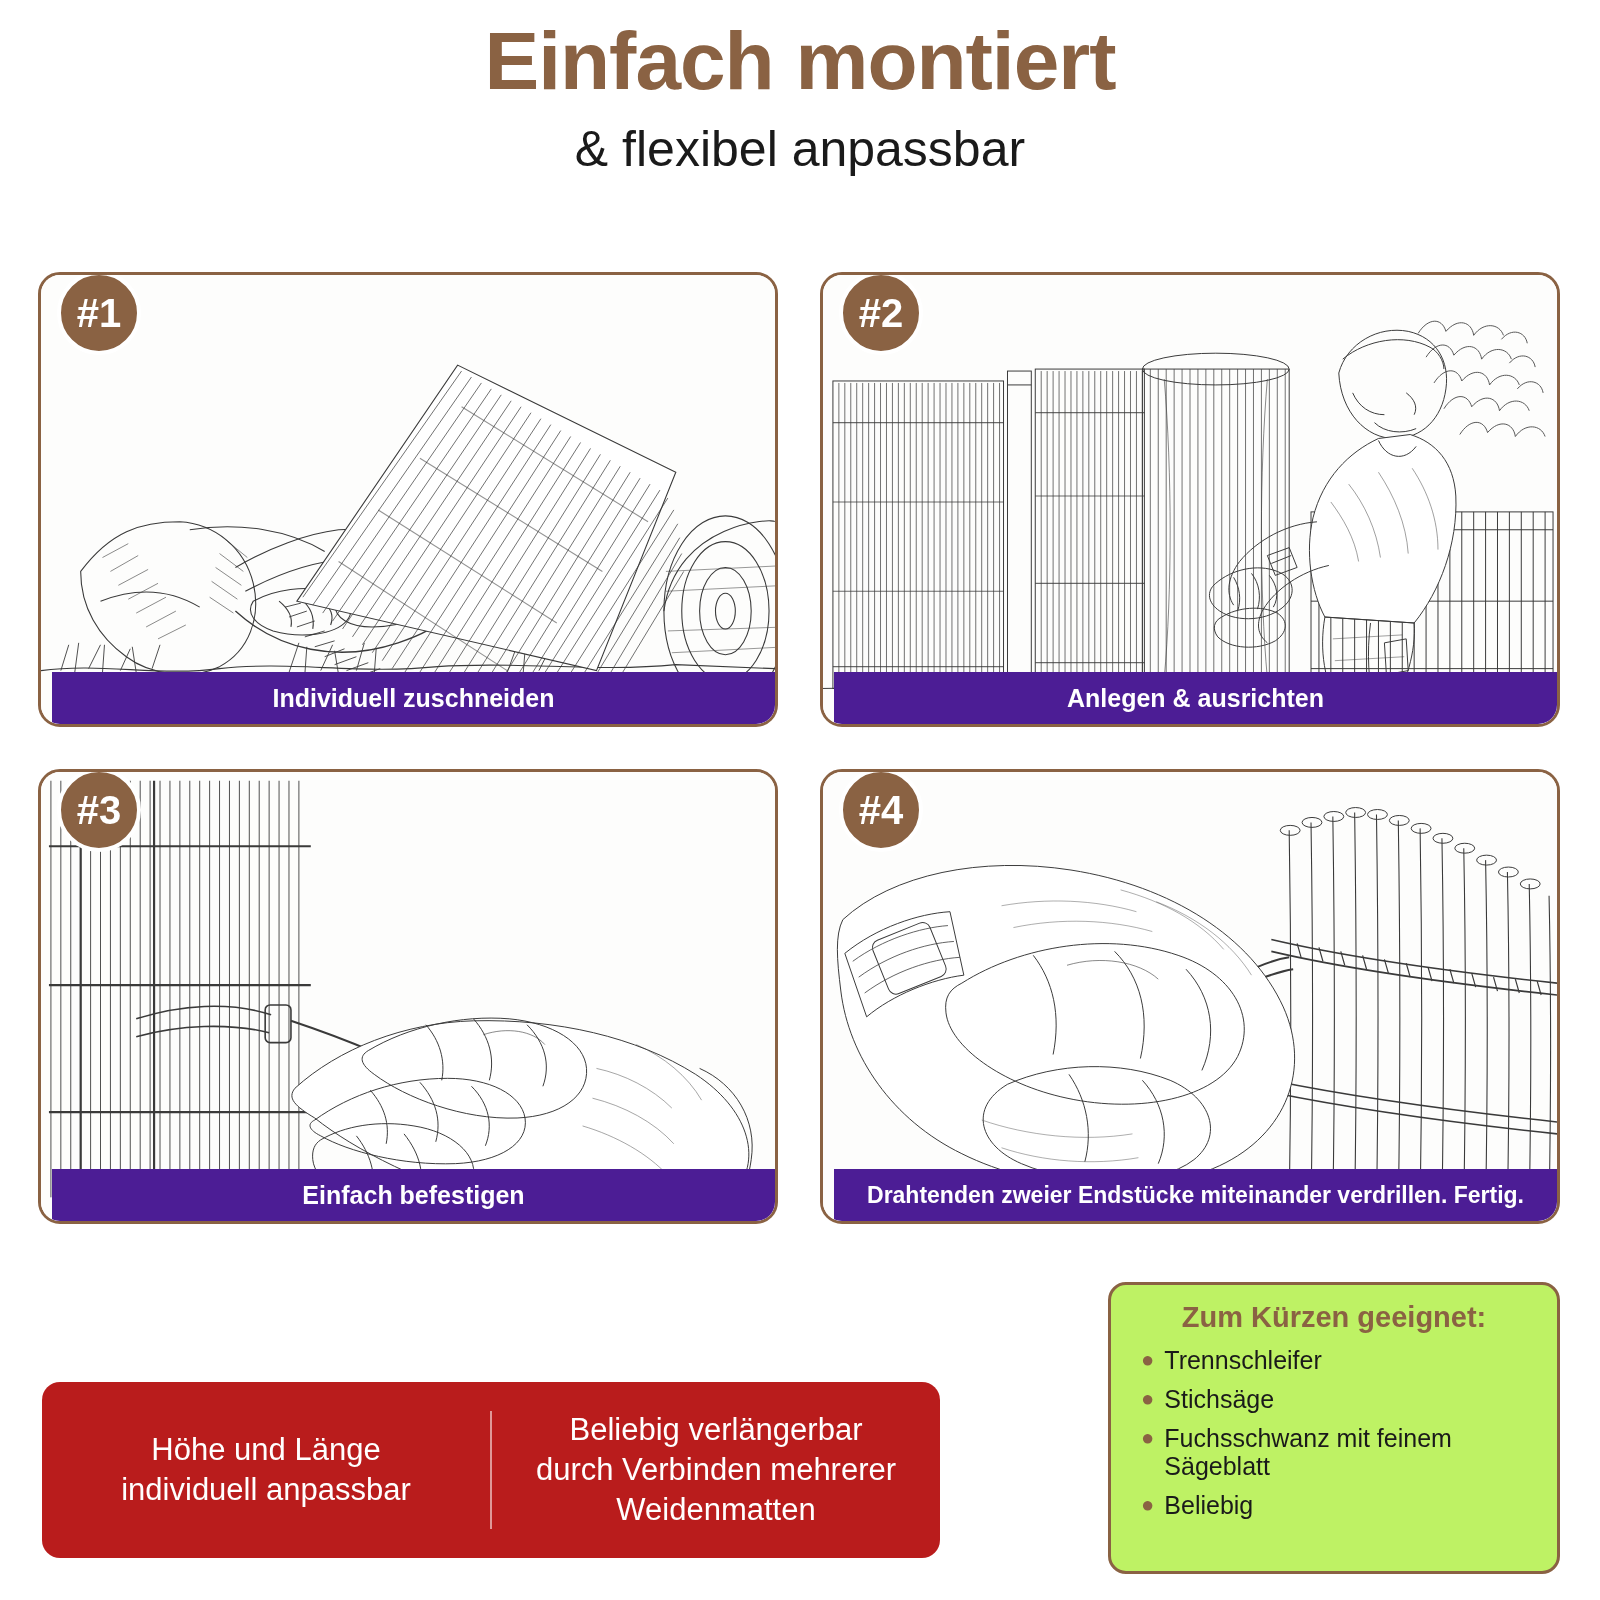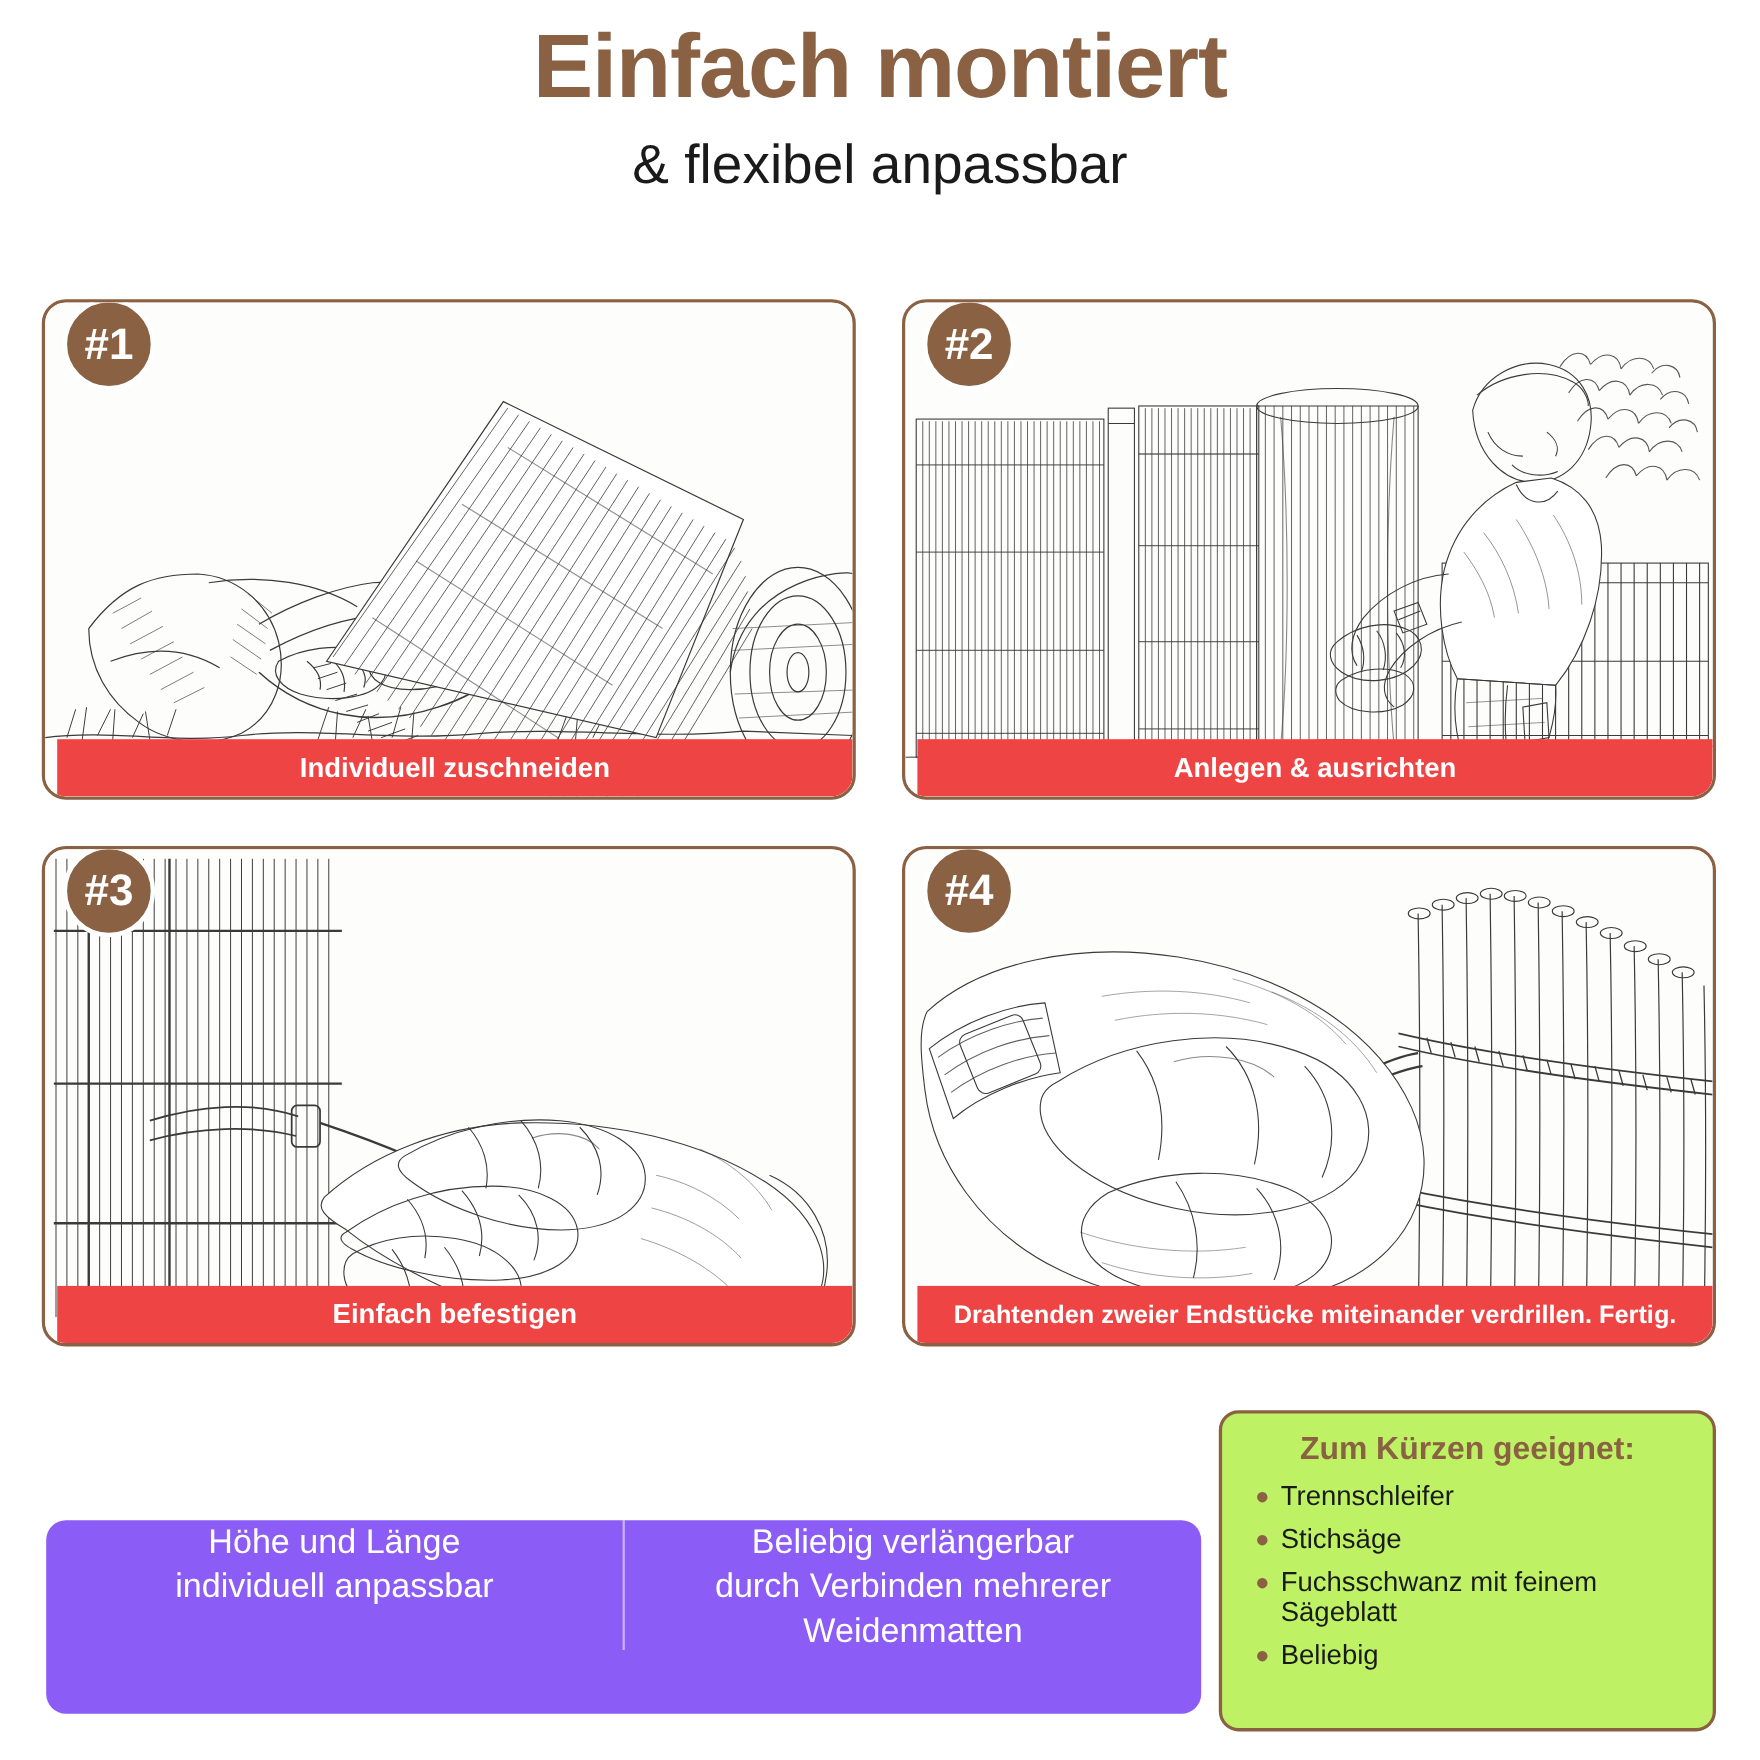--- a/index.html
+++ b/index.html
@@ -88,47 +88,47 @@
     z-index: 5;
     border: 4px solid #ffffff;
     box-sizing: border-box;
   }
   .caption {
     position: absolute;
     left: 11px;
     right: 0;
     bottom: 0;
     height: 52px;
-    background: #ef4444;
+    background: #4c1d95;
     color: #ffffff;
     display: flex;
     align-items: center;
     justify-content: center;
     font-size: 25px;
     font-weight: bold;
     z-index: 4;
     text-align: center;
     padding: 0 8px;
     box-sizing: border-box;
   }
   .caption.small {
     font-size: 23px;
   }
 
   
   .bottom-bar {
     position: absolute;
     left: 42px;
     top: 1382px;
-    width: 1050px;
+    width: 898px;
     height: 176px;
-    background: #8b5cf6;
+    background: #b91c1c;
     border-radius: 18px;
     display: flex;
-    align-items: flex-start;
+    align-items: center;
     color: #ffffff;
     box-sizing: border-box;
   }
   .bb-cell {
     flex: 1;
     text-align: center;
     font-size: 31px;
     line-height: 1.3;
     padding: 0 16px;
     box-sizing: border-box;

